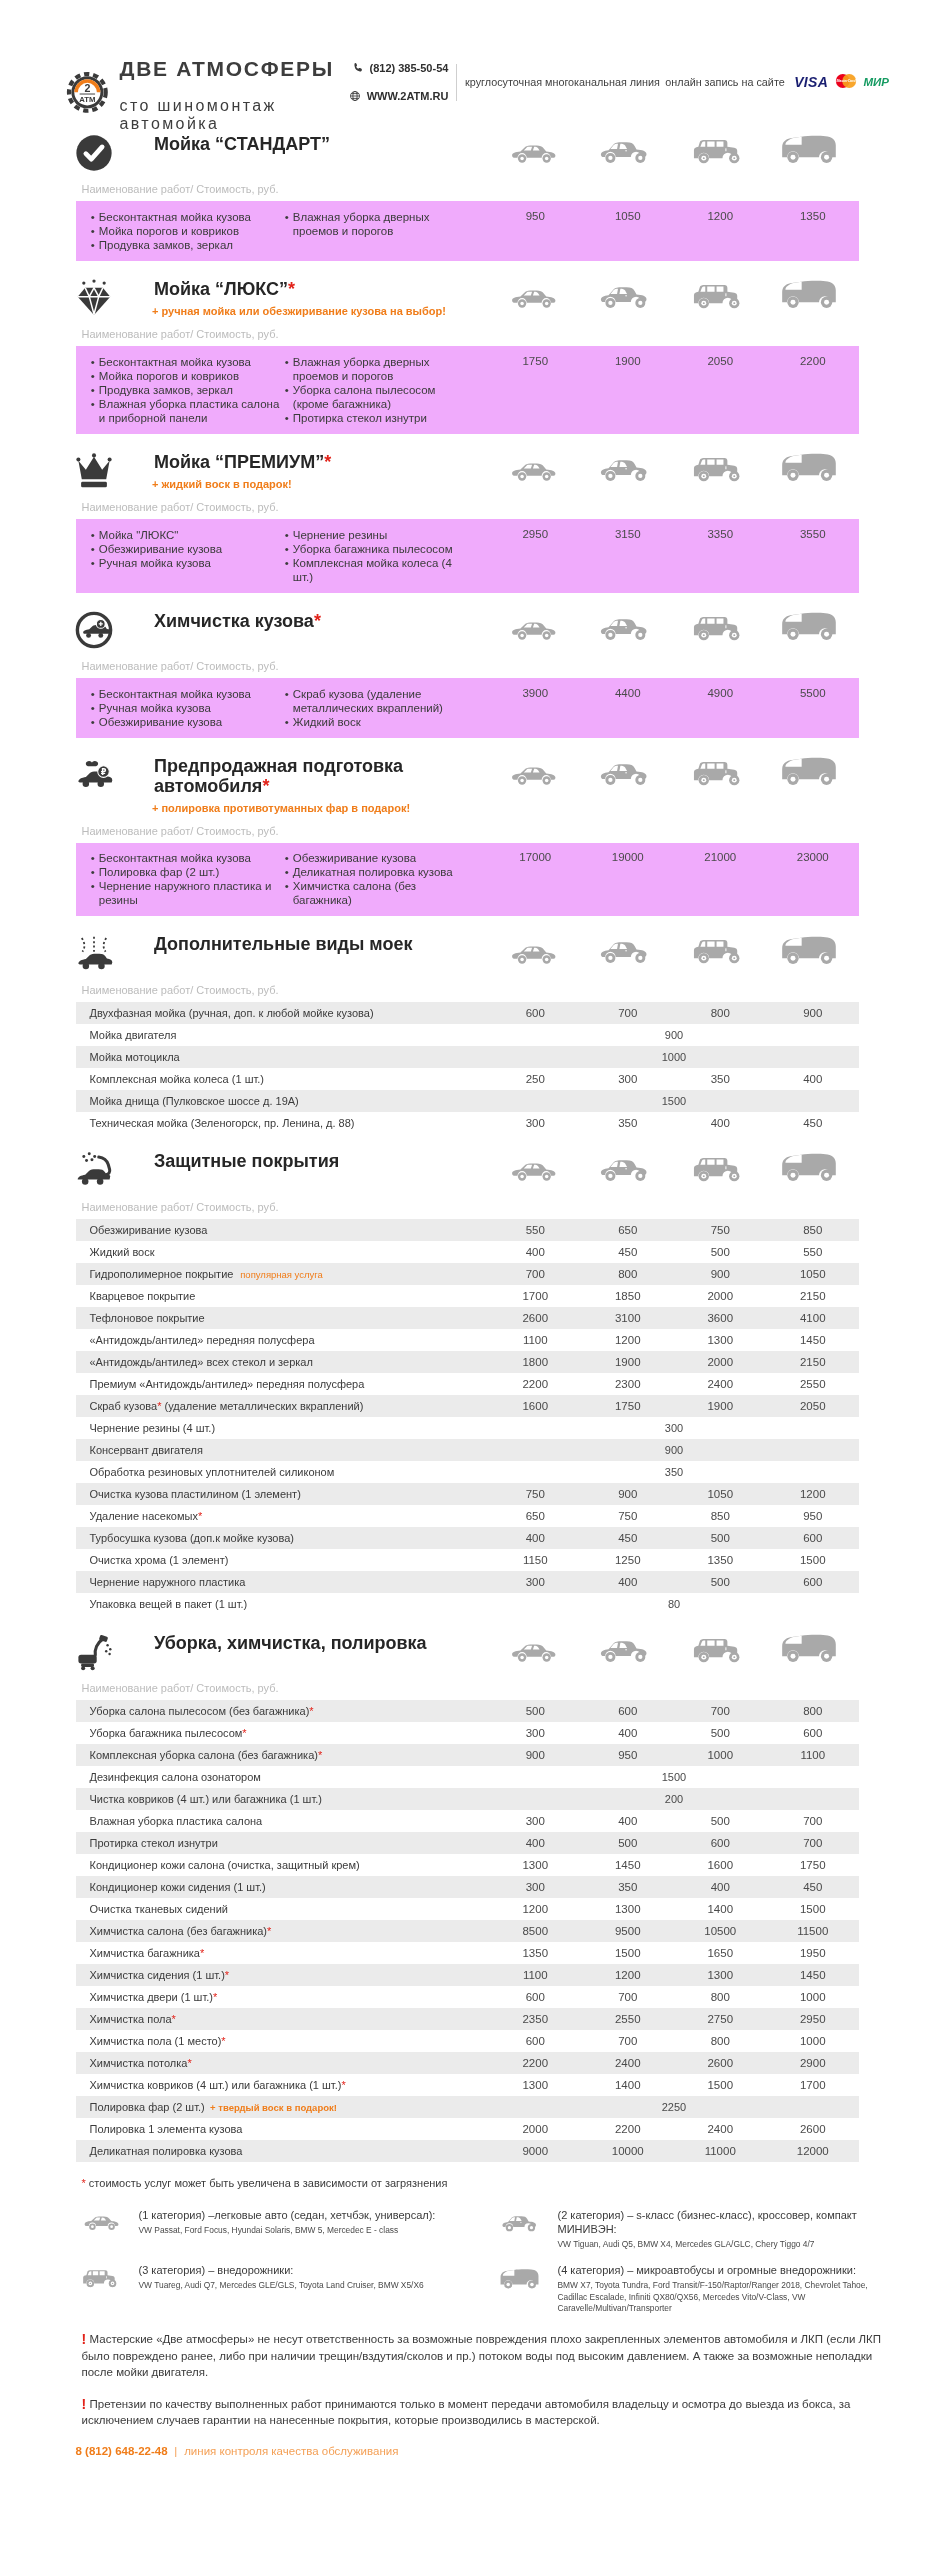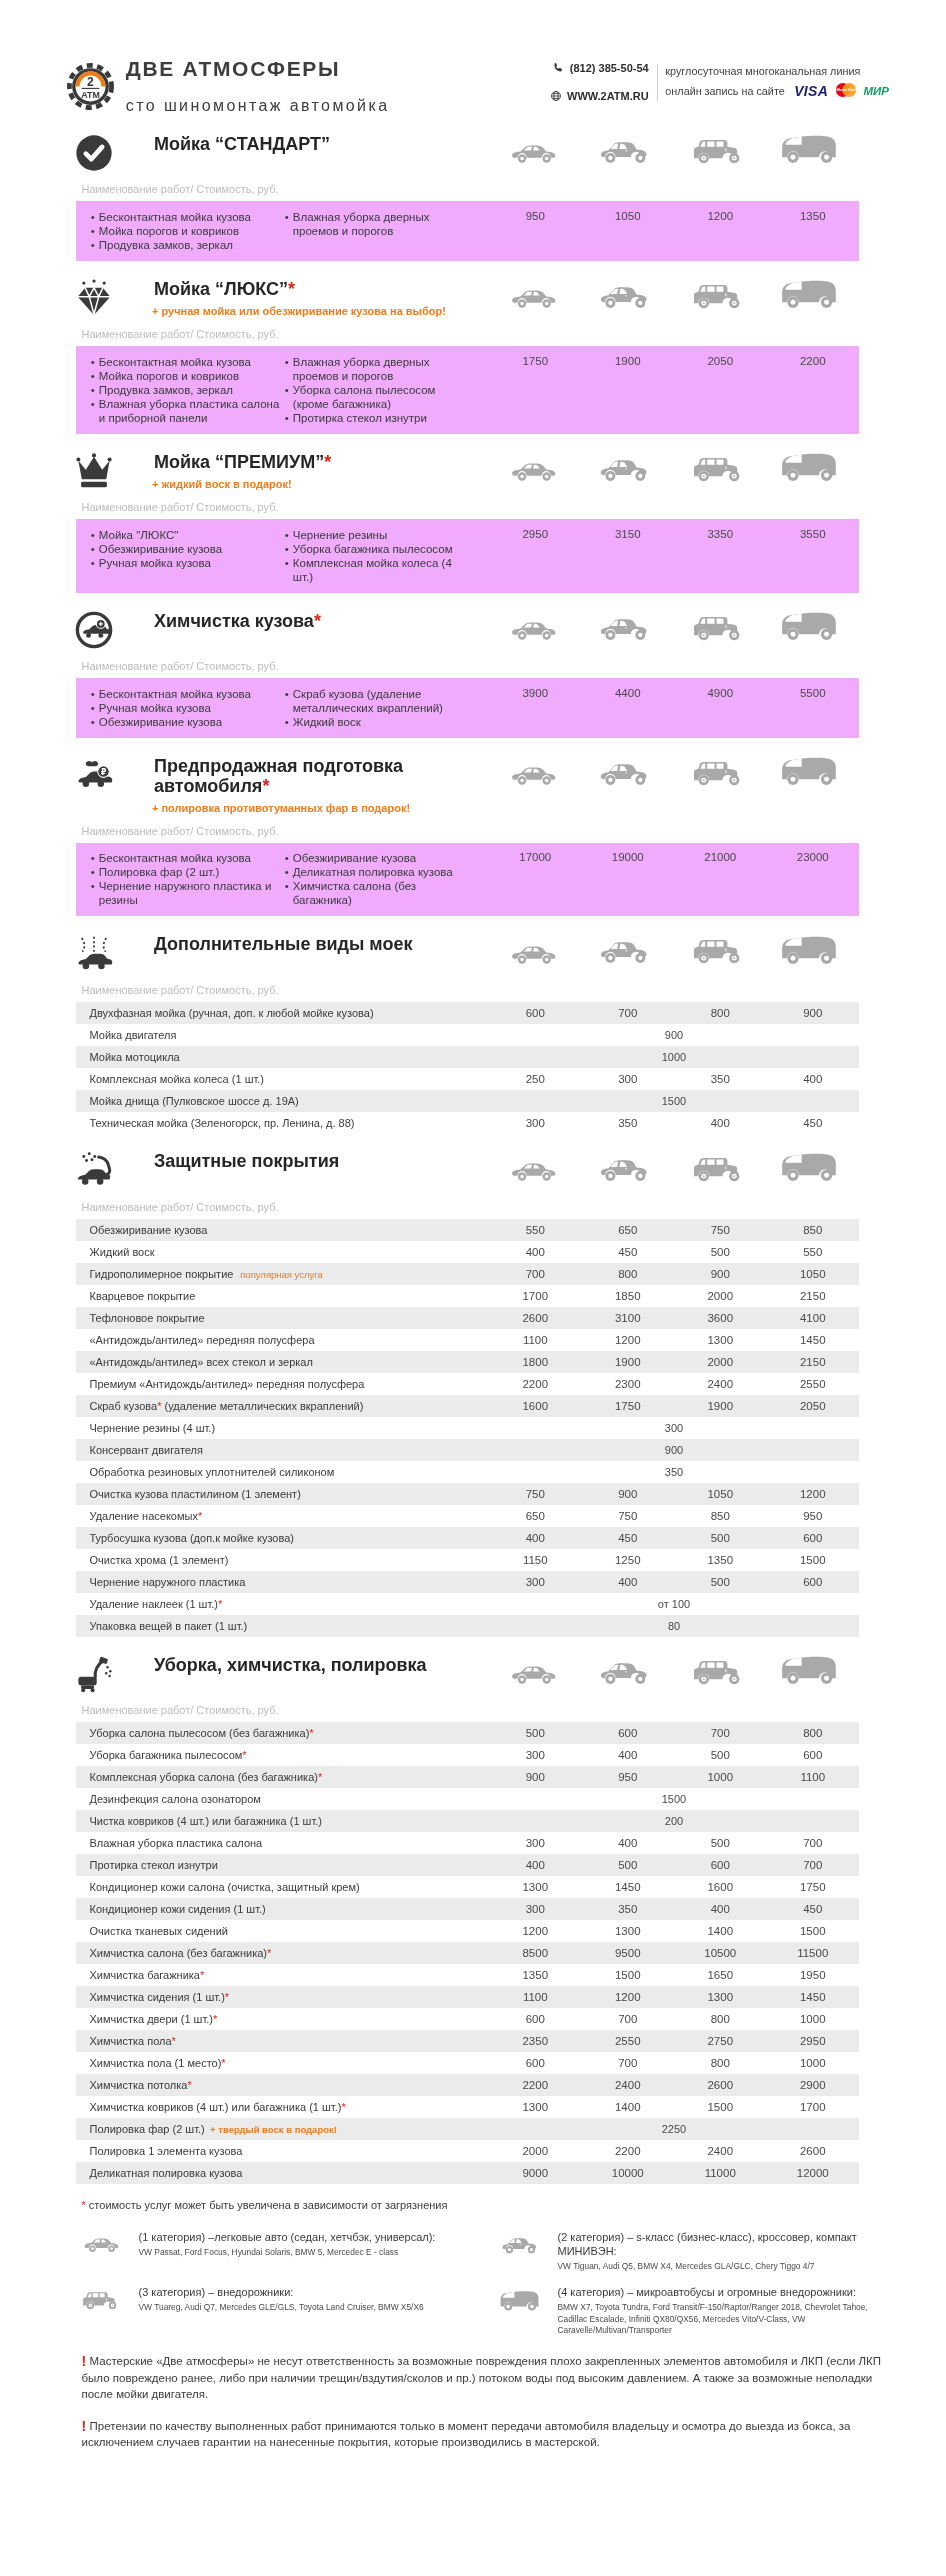--- a/index.html
+++ b/index.html
@@ -12,21 +12,21 @@
   .gear{width:49px;height:49px;display:inline-block;}
   .logo-title{font-size:21px;font-weight:bold;color:#3d3d3d;letter-spacing:1.7px;}
   .logo-sub{font-size:16px;color:#3d3d3d;letter-spacing:2.4px;margin-top:16px;}
   .contacts{margin-top:5.4px;}
   .c-grid{display:flex;align-items:stretch;}
   .c-left{display:flex;flex-direction:column;gap:16px;align-items:flex-end;}
   .c-row{display:flex;align-items:center;gap:5.4px;}
   .c-ico{width:12px;height:12px;display:inline-block;}
   .c-strong{font-weight:bold;color:#2e2e2e;font-size:11px;white-space:nowrap;}
   .c-div{width:0.7px;background:#cfcfcf;margin:1.4px 8px;}
-  .c-right{display:flex;flex-direction:column;gap:5.4px;justify-content:center;}
+  .c-right{display:flex;flex-direction:row;gap:5.4px;justify-content:center;}
   .c-note{font-size:10.8px;color:#3f3f3f;white-space:nowrap;display:flex;align-items:center;gap:6.8px;}
   .pay{display:inline-flex;align-items:center;gap:4.7px;margin-left:2.7px;}
   .visa{color:#1a1f71;font-weight:bold;font-style:italic;font-size:14px;letter-spacing:0.3px;}
   .mir{color:#169b62;font-weight:bold;font-style:italic;font-size:11.5px;}
 
   
   .svc{margin-top:17.6px;}
   .sec-head{position:relative;width:783px;margin-left:10px;min-height:39px;}
   .sec-icon{position:absolute;left:-0.7px;top:0;width:38px;height:38px;}
   .sec-icon svg{width:38px;height:38px;}
@@ -908,26 +908,20 @@
           <div class="t-row">
             <div class="t-name"><span>Чернение наружного пластика</span></div>
             <div class="t-prices">
               <div class="p-cell">300</div>
               <div class="p-cell">400</div>
               <div class="p-cell">500</div>
               <div class="p-cell">600</div>
             </div>
           </div>
           <div class="t-row">
-            <div class="t-name"><span>Удаление наклеек (1 шт.)</span><span class="star">*</span></div>
-            <div class="t-prices">
-              <div class="t-span">от 100</div>
-            </div>
-          </div>
-          <div class="t-row">
             <div class="t-name"><span>Упаковка вещей в пакет (1 шт.)</span></div>
             <div class="t-prices">
               <div class="t-span">80</div>
             </div>
           </div>
         </div>
       </section>
       <section class="svc">
         <div class="sec-head">
           <span class="sec-icon"><svg viewBox="0 0 56 56">
@@ -1270,15 +1264,20 @@
           <div class="cat-desc">BMW X7, Toyota Tundra, Ford Transit/F-150/Raptor/Ranger 2018, Chevrolet Tahoe, Cadillac Escalade, Infiniti QX80/QX56, Mercedes Vito/V-Class, VW Caravelle/Multivan/Transporter</div>
         </div>
       </div>
     </div>
 
   <div id="disclaimers">
       <div class="disc"><span class="bang">!</span><span>Мастерские «Две атмосферы» не несут ответственность за возможные повреждения плохо закрепленных элементов автомобиля и ЛКП (если ЛКП было повреждено ранее, либо при наличии трещин/вздутия/сколов и пр.) потоком воды под высоким давлением. А также за возможные неполадки после мойки двигателя.</span></div>
       <div class="disc"><span class="bang">!</span><span>Претензии по качеству выполненных работ принимаются только в момент передачи автомобиля владельцу и осмотра до выезда из бокса, за исключением случаев гарантии на нанесенные покрытия, которые производились в мастерской.</span></div>
     </div>
 
+  <footer class="pfooter">
+    <span class="f-phone">8 (812) 648-22-48</span>
+    <span class="f-sep">|</span>
+    <span class="f-note">линия контроля качества обслуживания</span>
+  </footer>
 
 </div>
 
 
 </body></html>

